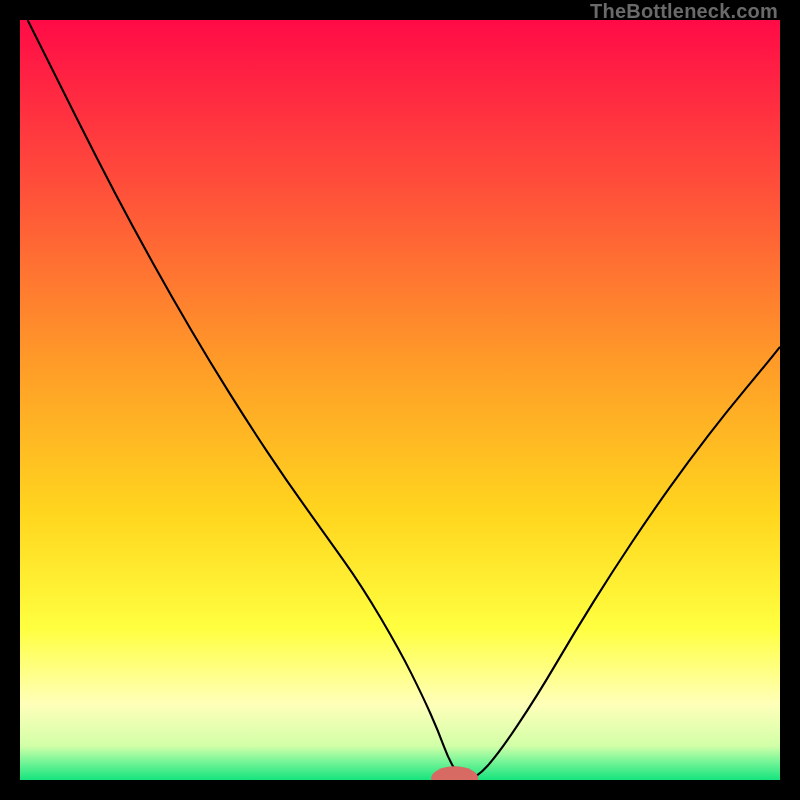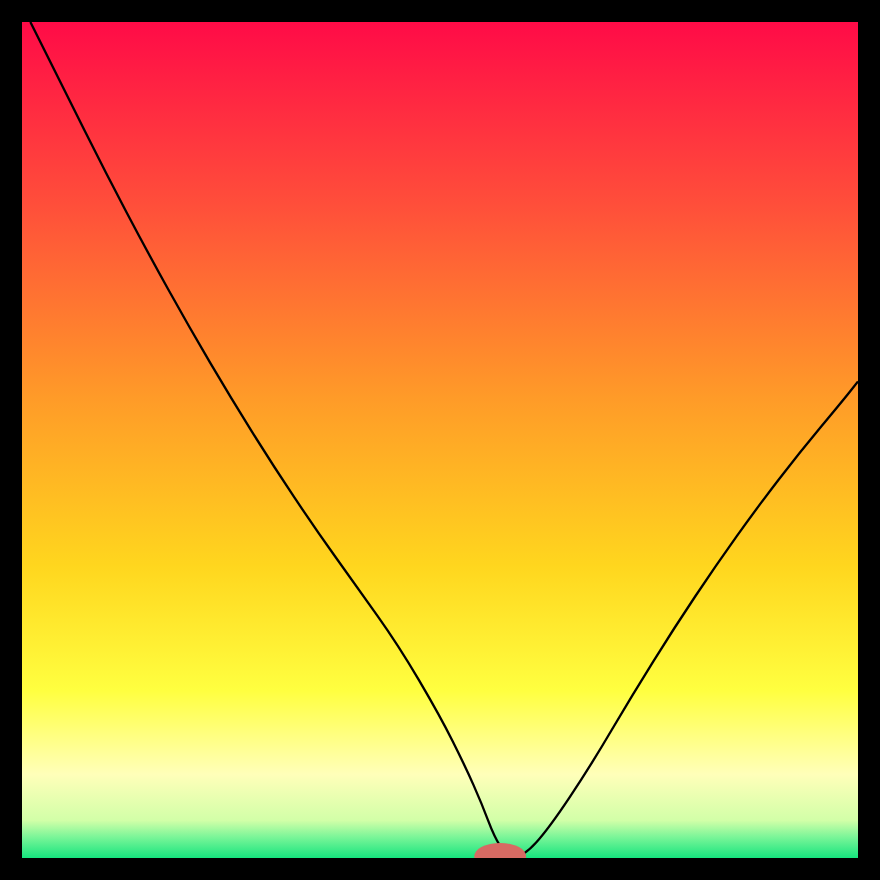--- a/index.html
+++ b/index.html
@@ -26,20 +26,21 @@
     font-weight: 600;
     color: #6a6a6a;
     letter-spacing: 0.2px;
     user-select: none;
   }
 </style>
 </head>
 <body>
 
 <div class="frame">
+  <div class="watermark">TheBottleneck.com</div>
   <svg class="plot" viewBox="0 0 100 100" preserveAspectRatio="none">
     <defs>
       <linearGradient id="bg-grad" x1="0" y1="0" x2="0" y2="1">
       <stop offset="0%" stop-color="#ff0b47"></stop>
           <stop offset="22%" stop-color="#ff4f3a"></stop>
           <stop offset="45%" stop-color="#ff9b28"></stop>
           <stop offset="65%" stop-color="#ffd61e"></stop>
           <stop offset="80%" stop-color="#ffff40"></stop>
           <stop offset="90%" stop-color="#ffffb9"></stop>
           <stop offset="95.5%" stop-color="#d2ffa8"></stop>

